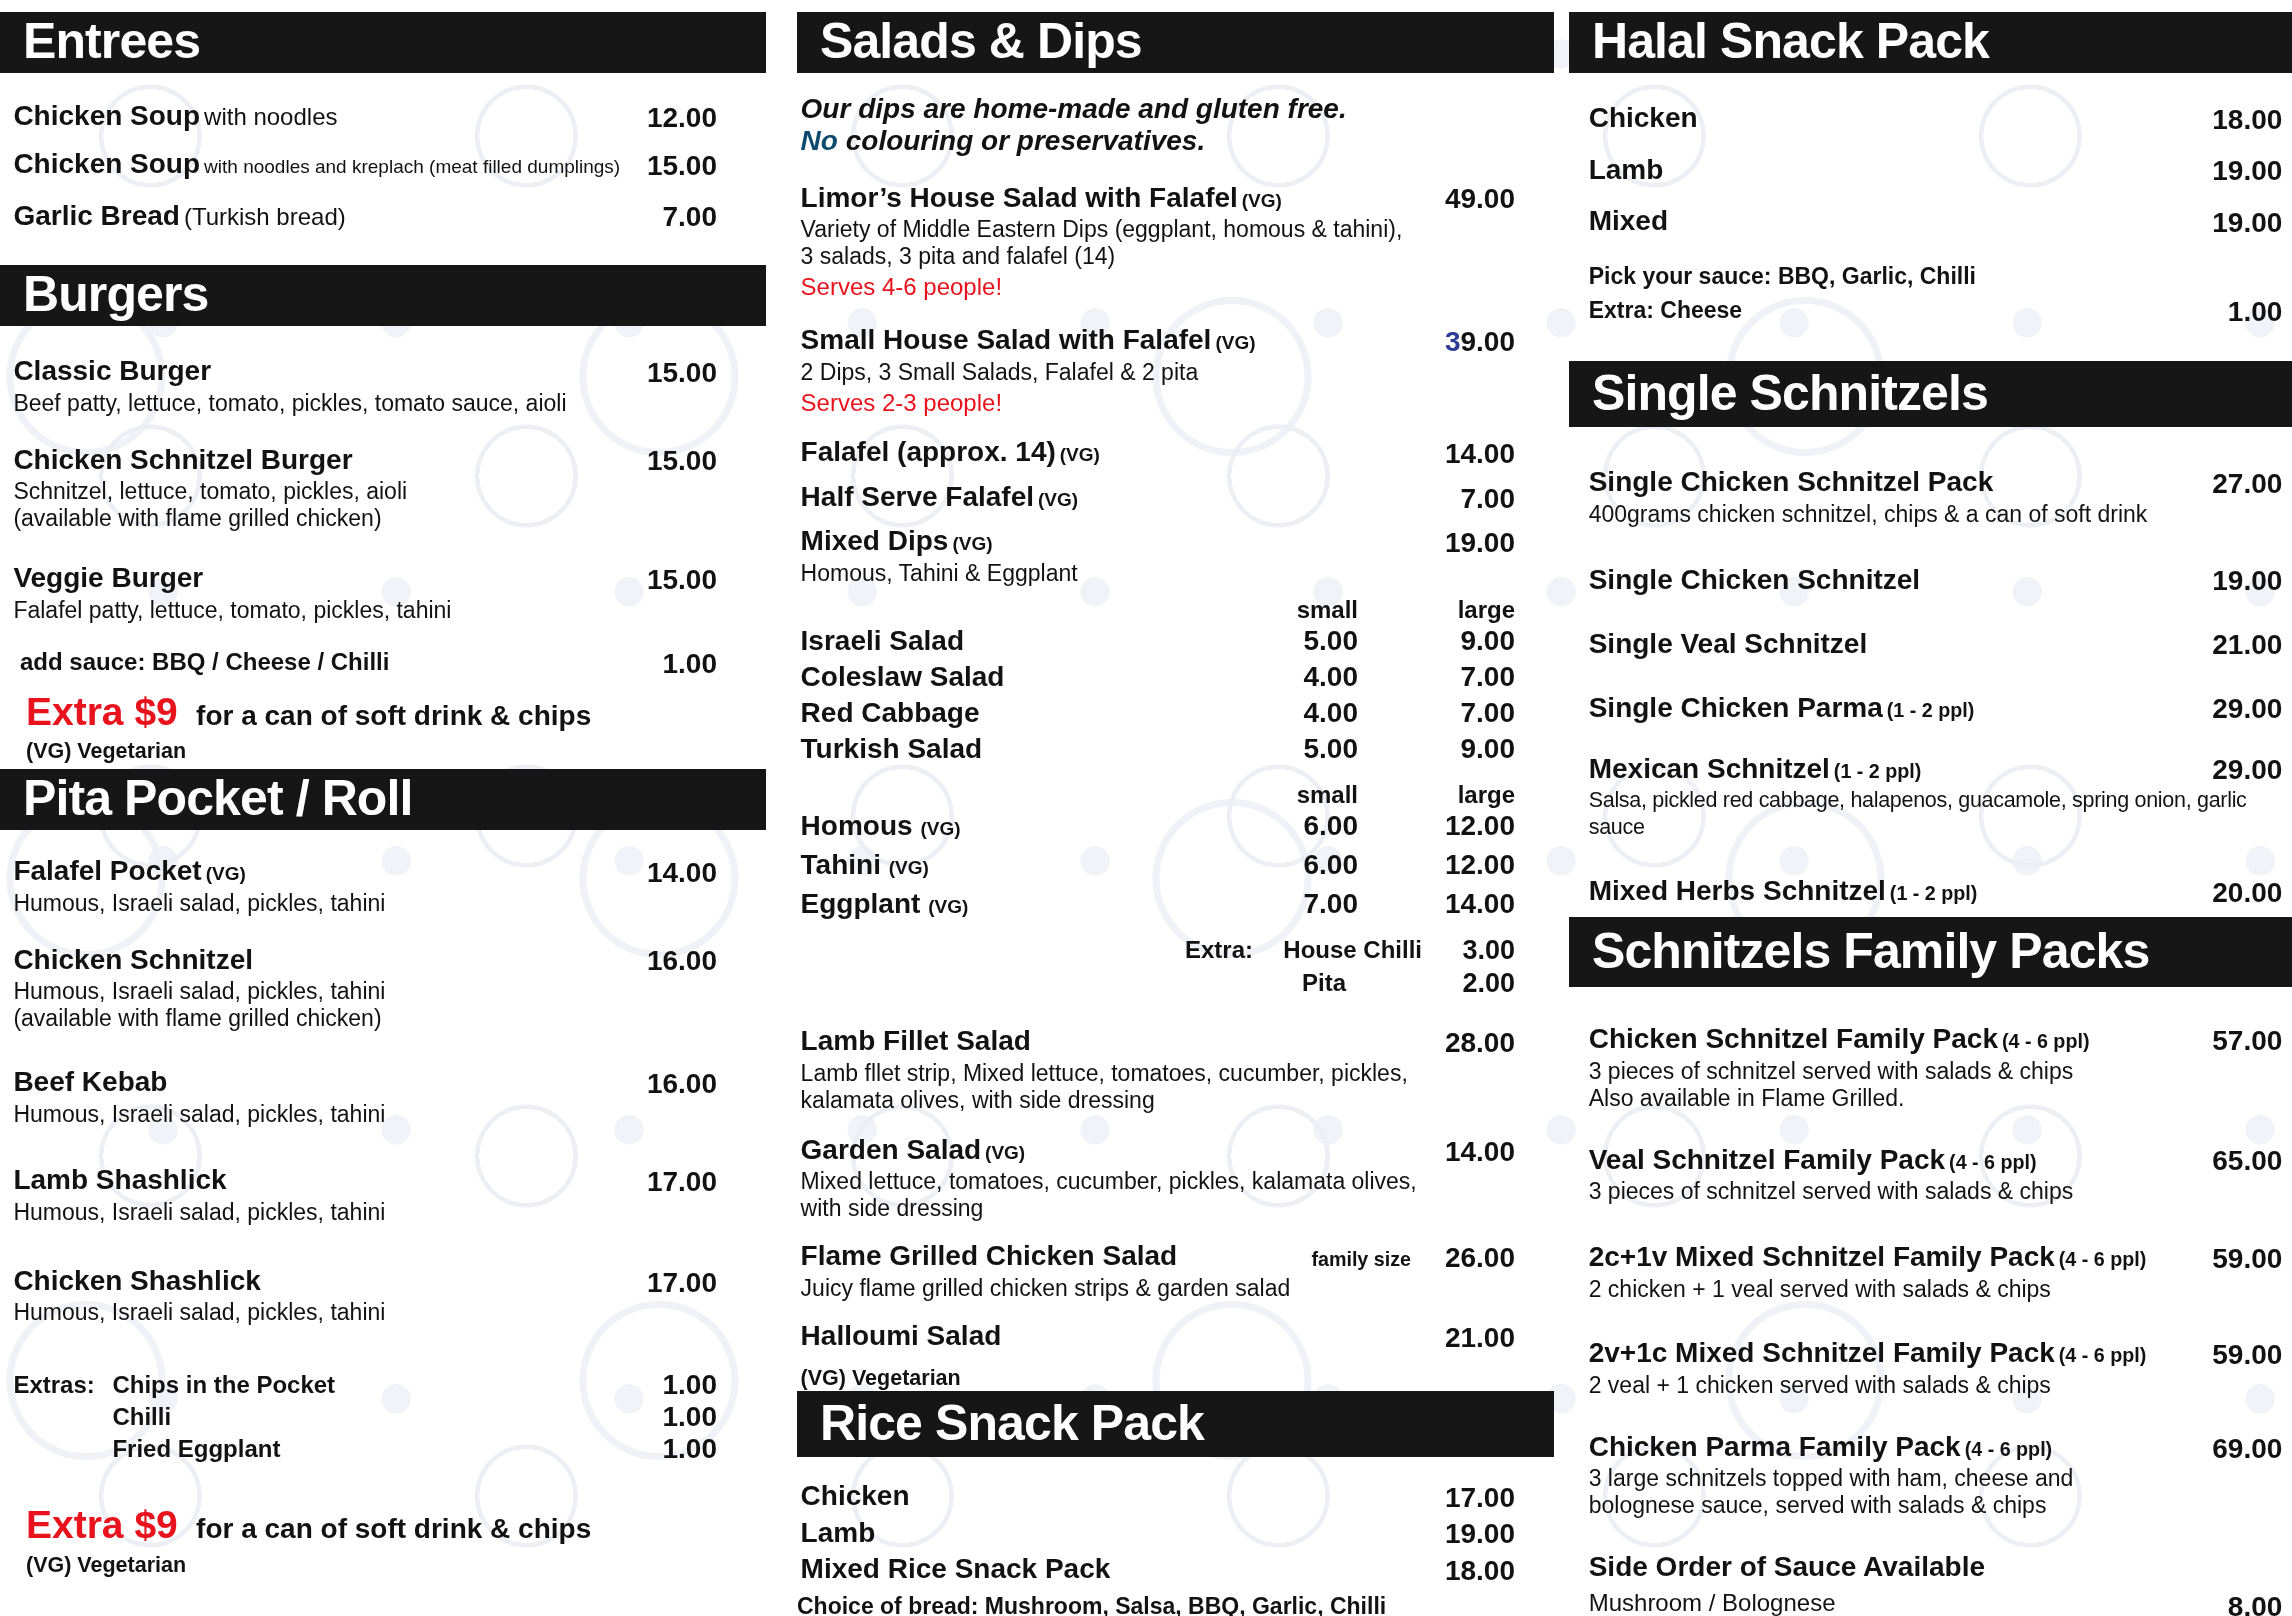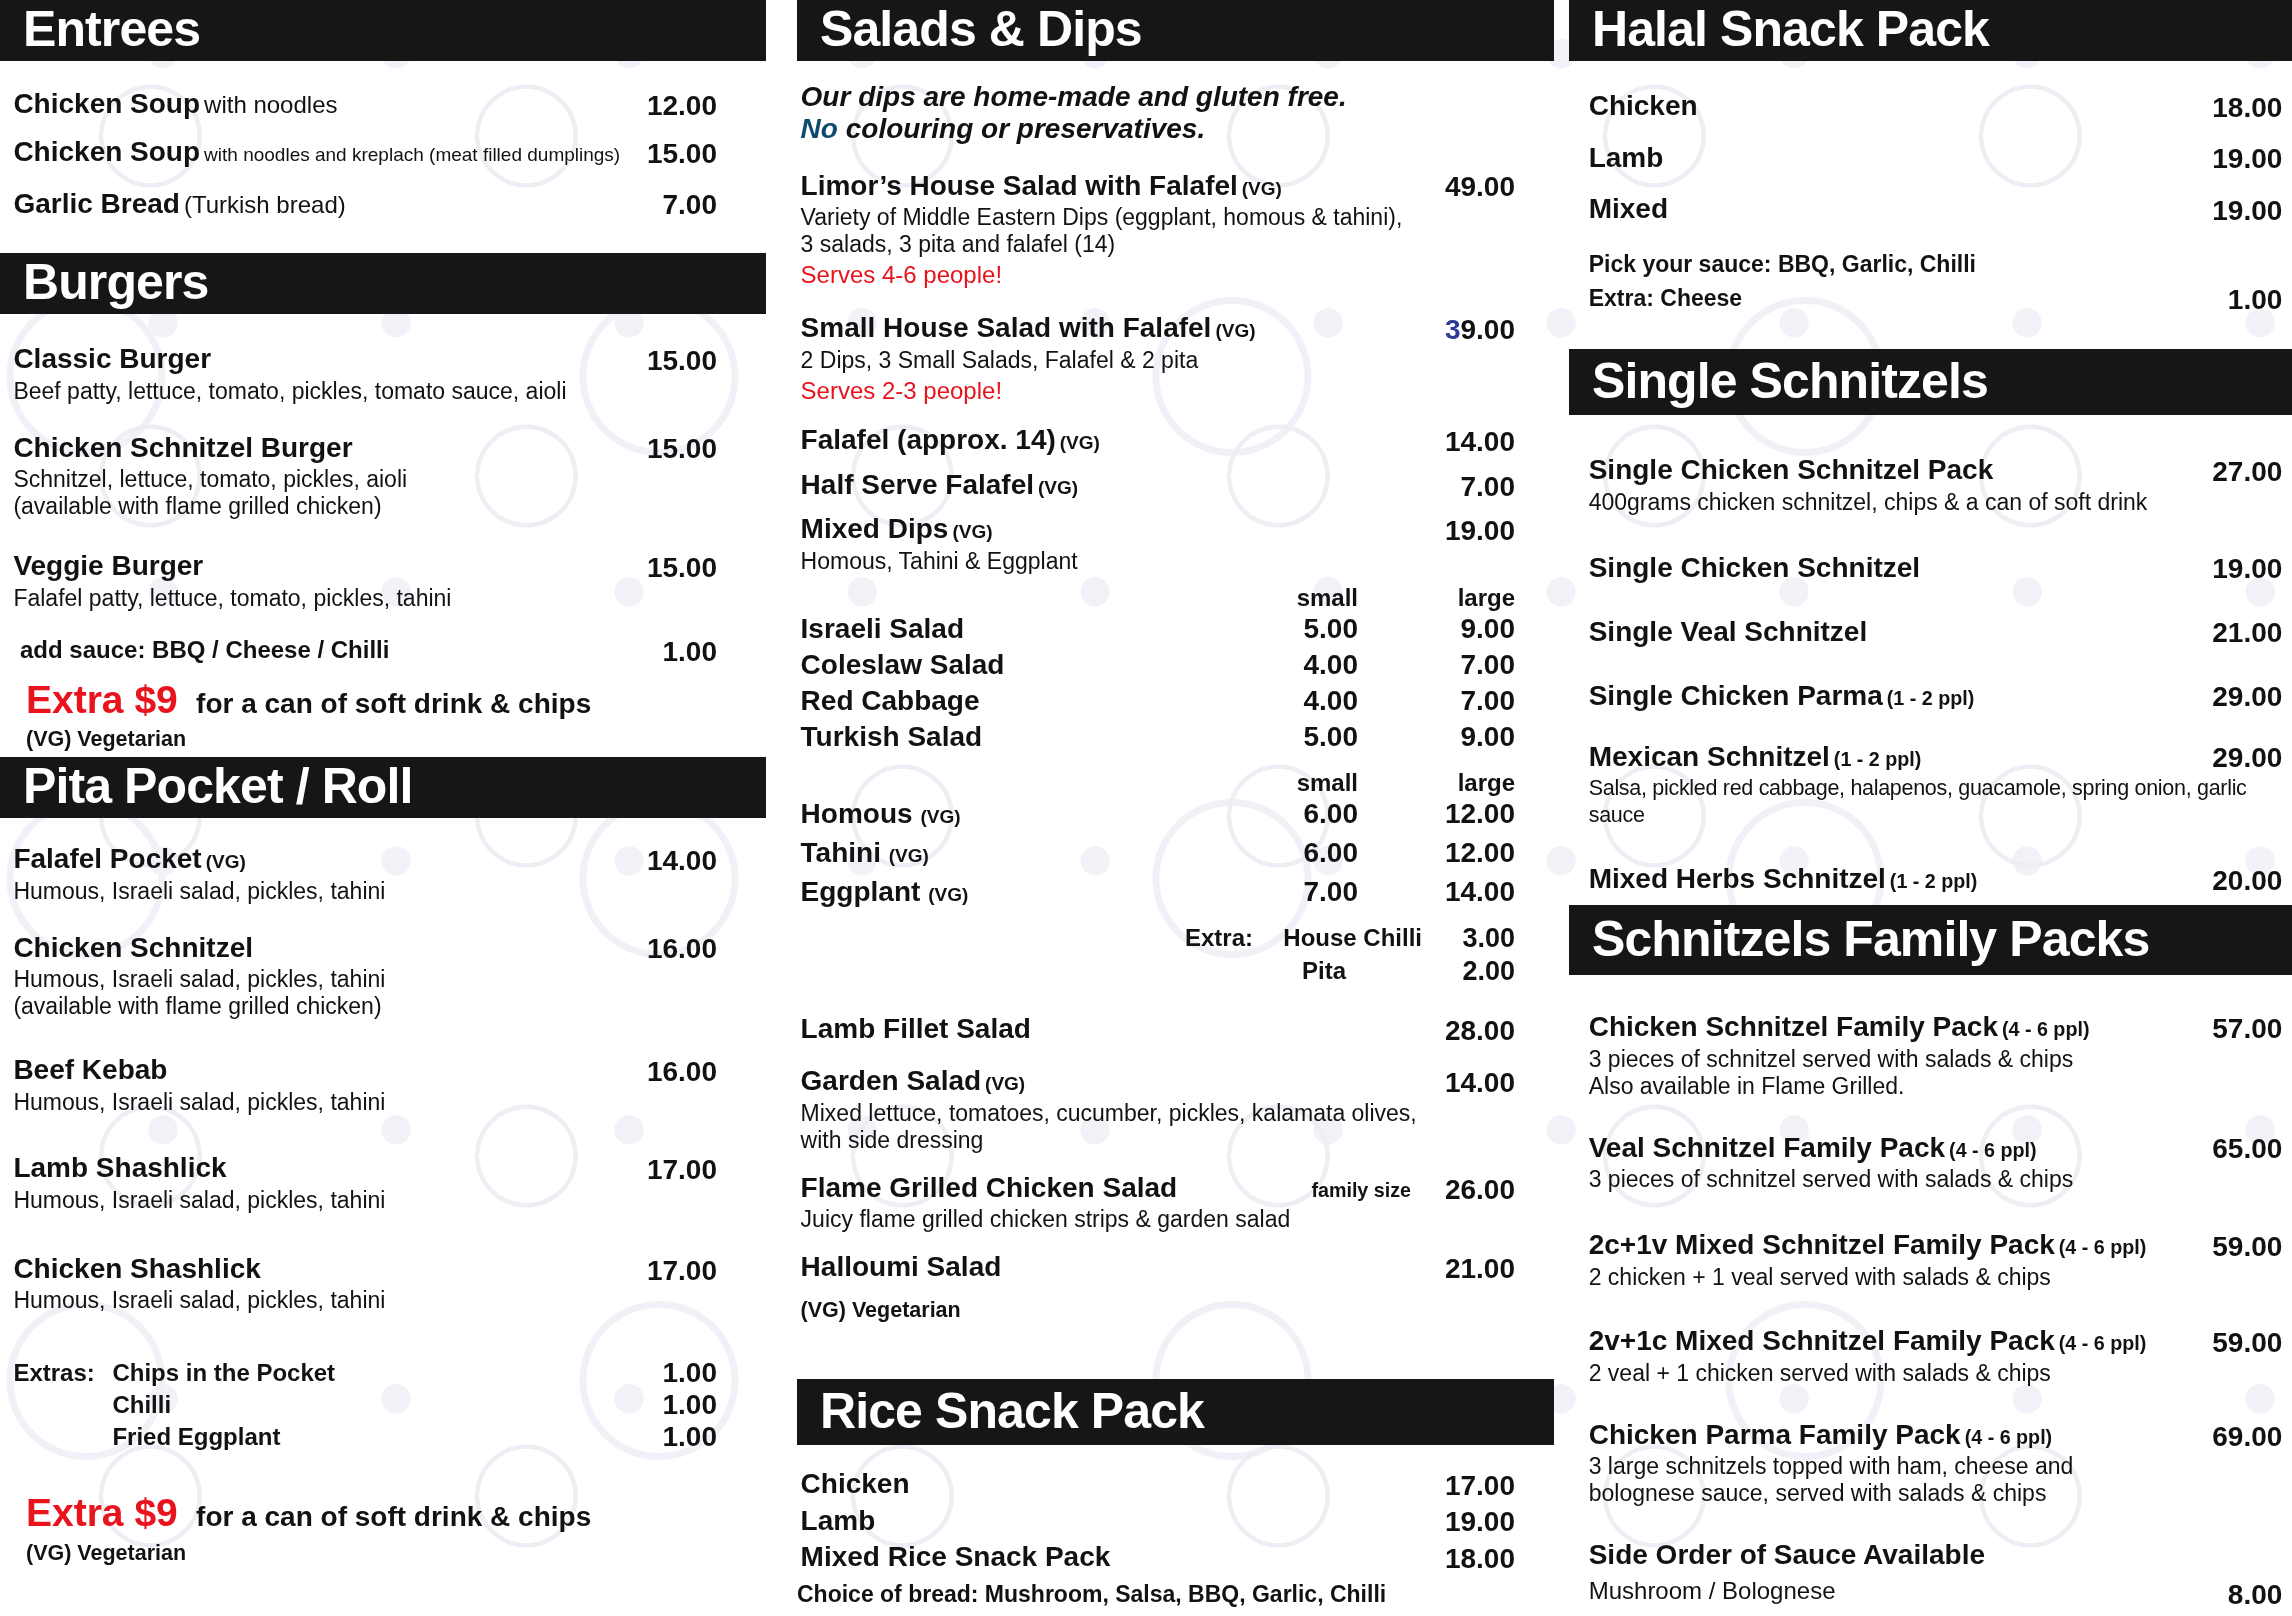--- a/index.html
+++ b/index.html
@@ -7,21 +7,21 @@
     width:2293px;height:1617px;position:relative;overflow:hidden;
     background-color:#ffffff;
     background-image:
       radial-gradient(circle at 40% 40%, rgba(236,237,244,.0) 47px, rgba(236,237,244,.9) 47px, rgba(236,237,244,.9) 51px, rgba(236,237,244,0) 52px),
       radial-gradient(circle at 70% 20%, rgba(240,241,247,.9) 14.3px, rgba(240,241,247,0) 15px),
       radial-gradient(circle at 15% 75%, rgba(238,239,246,.0) 72px, rgba(238,239,246,.85) 73px, rgba(238,239,246,.85) 79px, rgba(238,239,246,0) 80px);
     background-size: 376px 340px, 233px 269px, 573px 502px;
     font-family:"Liberation Sans", sans-serif;
     color:#121212;
   }
-  .col{position:absolute;top:0;height:1366px;}
+  .col{position:absolute;top:12px;height:1366px;}
   #col-left{left:0;width:766px;}
   #col-mid{left:797px;width:757px;}
   #col-right{left:1569px;width:724px;}
   .sec{position:absolute;left:0;right:0;}
   .bar{background:#161616;color:#fff;font-weight:700;font-size:50px;line-height:59px;height:61px;padding-left:23px;letter-spacing:-0.9px;white-space:nowrap;}
   .row{position:relative;padding-right:134px;}
   .tightrow{padding-right:54px;}
   .norpad{padding-right:0;}
   #col-left .price{right:49px;}
   #col-mid .price{right:39px;}
@@ -283,20 +283,22 @@
       <span class="xp">3.00</span>
     </div>
     <div class="xtr">
       <span class="nm2">Pita</span>
       <span class="xp">2.00</span>
     </div>
 
     <div class="row m-more1">
       <span class="n">Lamb Fillet Salad</span>
       <span class="price">28.00</span>
+      <div class="d">Lamb fllet strip, Mixed lettuce, tomatoes, cucumber, pickles,
+kalamata olives, with side dressing</div>
     </div>
     <div class="row m-more2">
       <span class="n">Garden Salad</span>
       <span class="vg">(VG)</span>
       <span class="price">14.00</span>
       <div class="d">Mixed lettuce, tomatoes, cucumber, pickles, kalamata olives,
 with side dressing</div>
     </div>
     <div class="row m-more3">
       <span class="n">Flame Grilled Chicken Salad</span>

